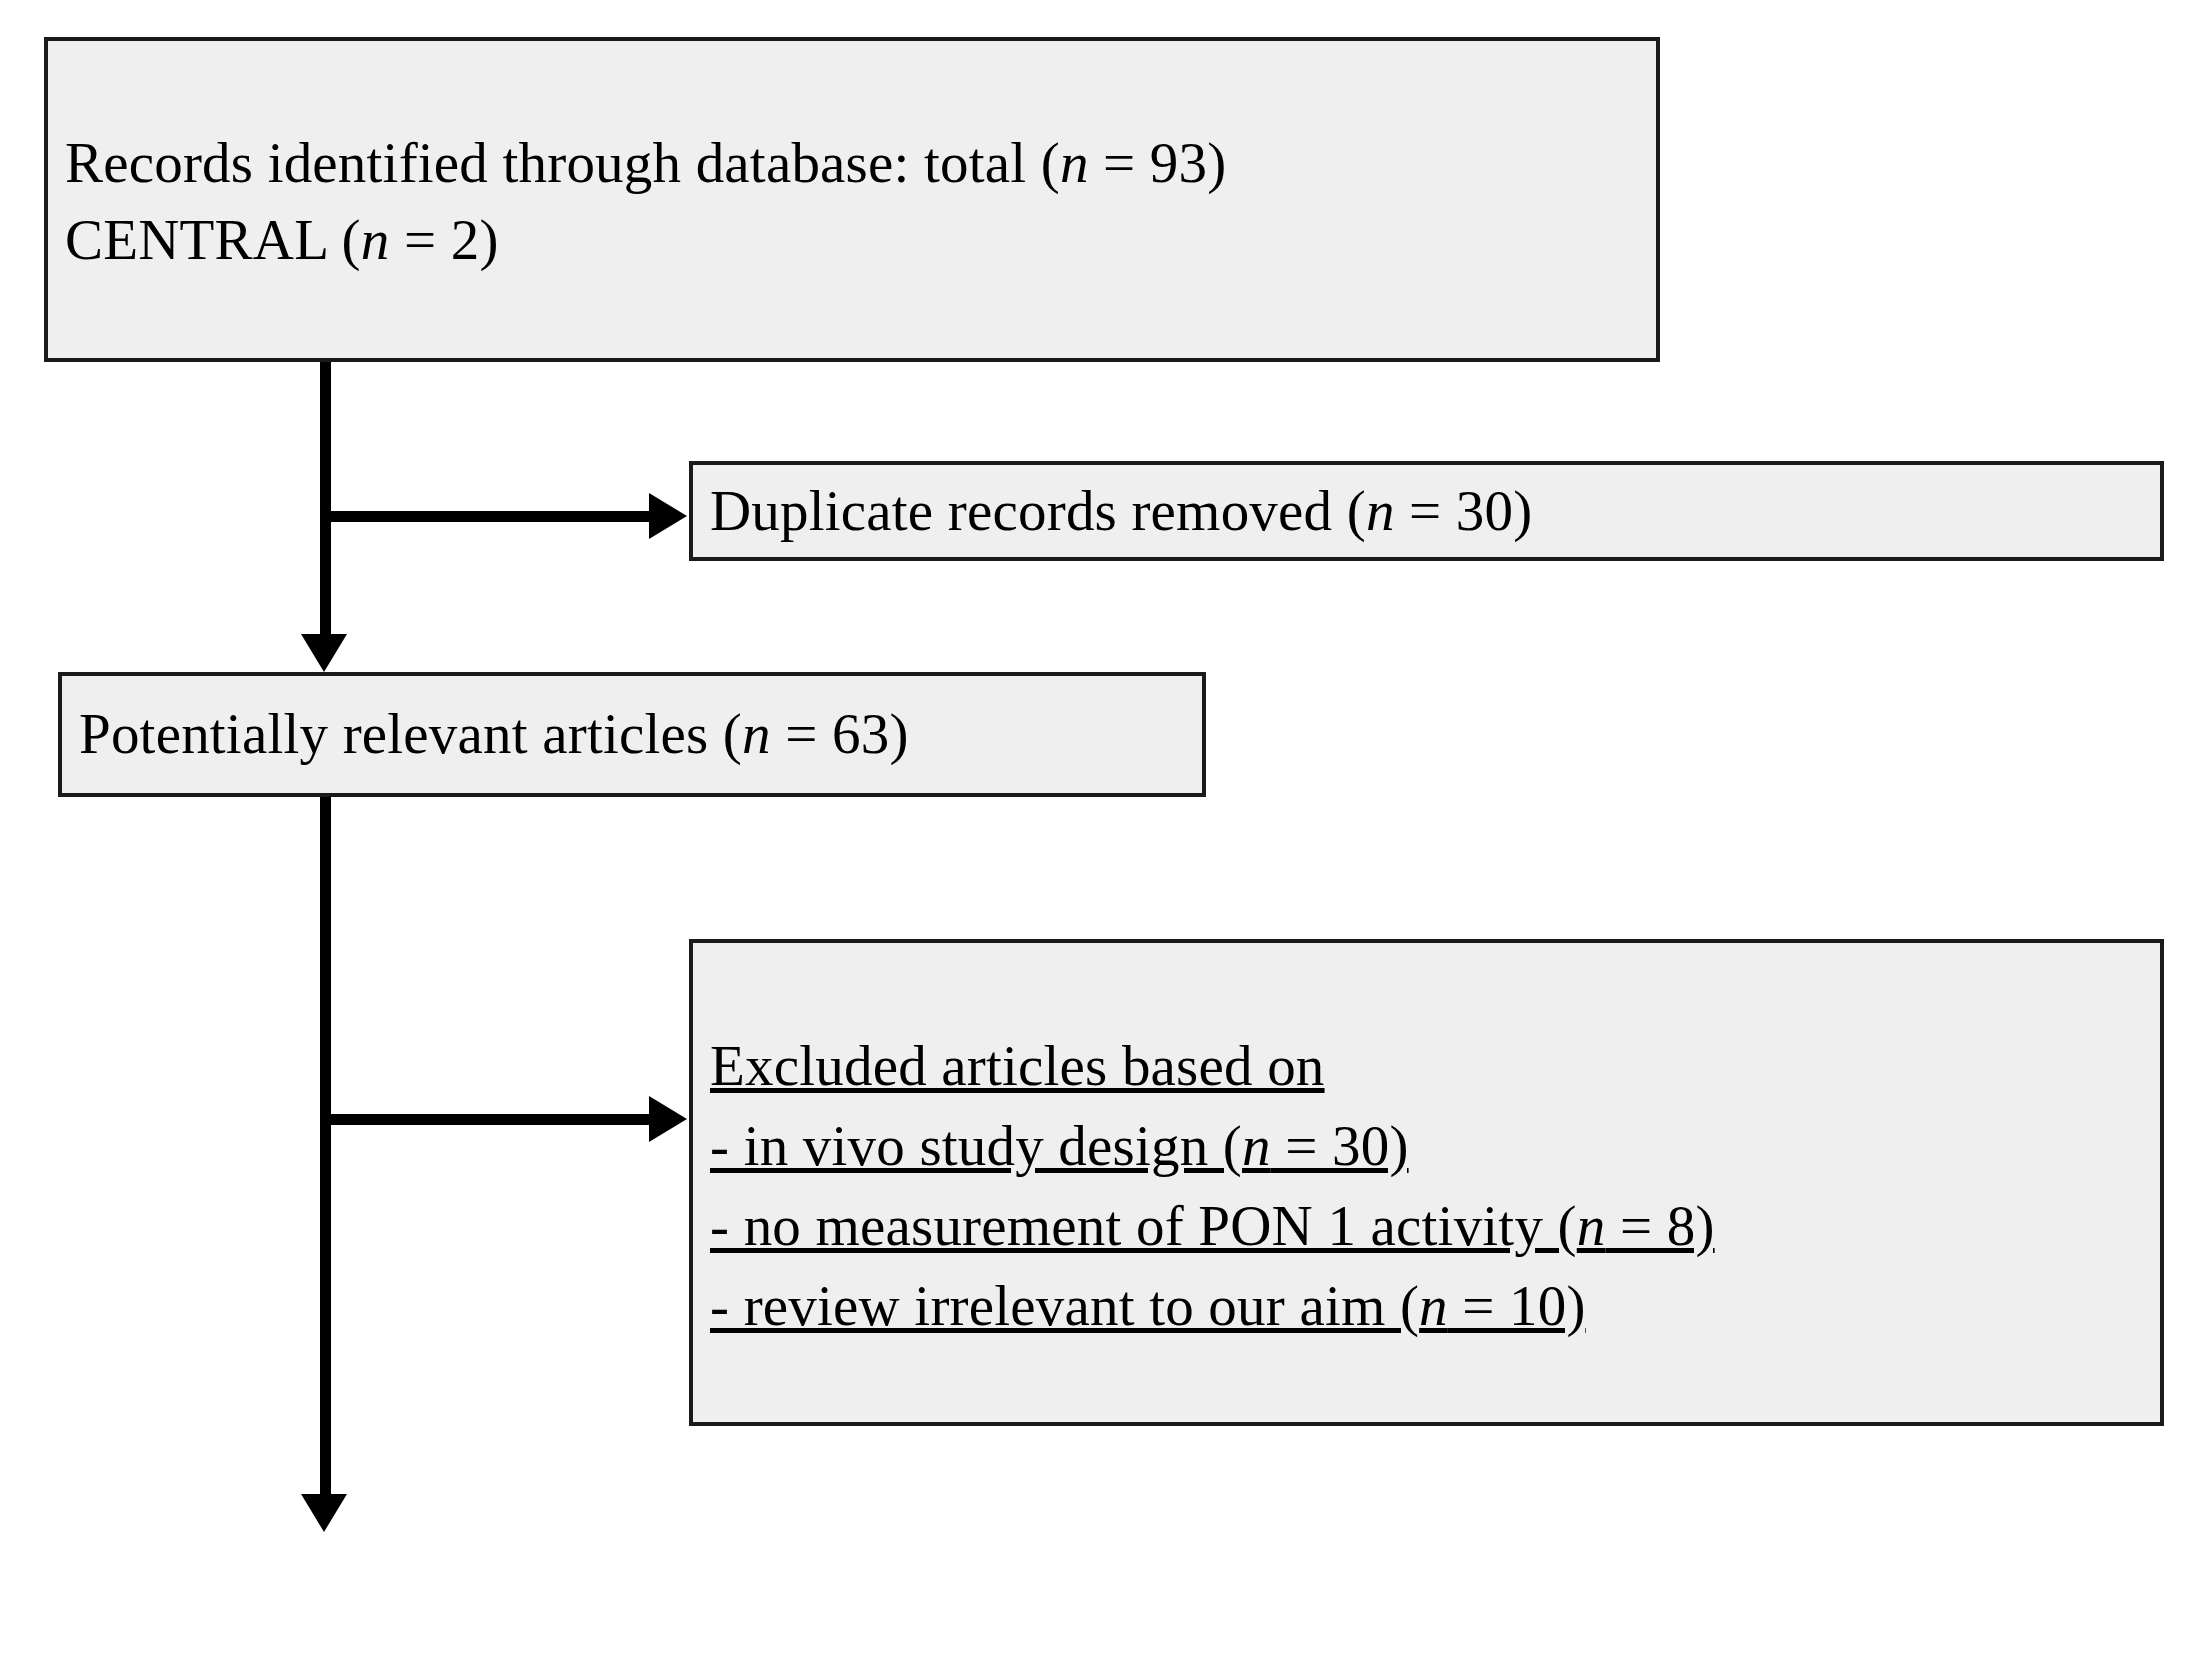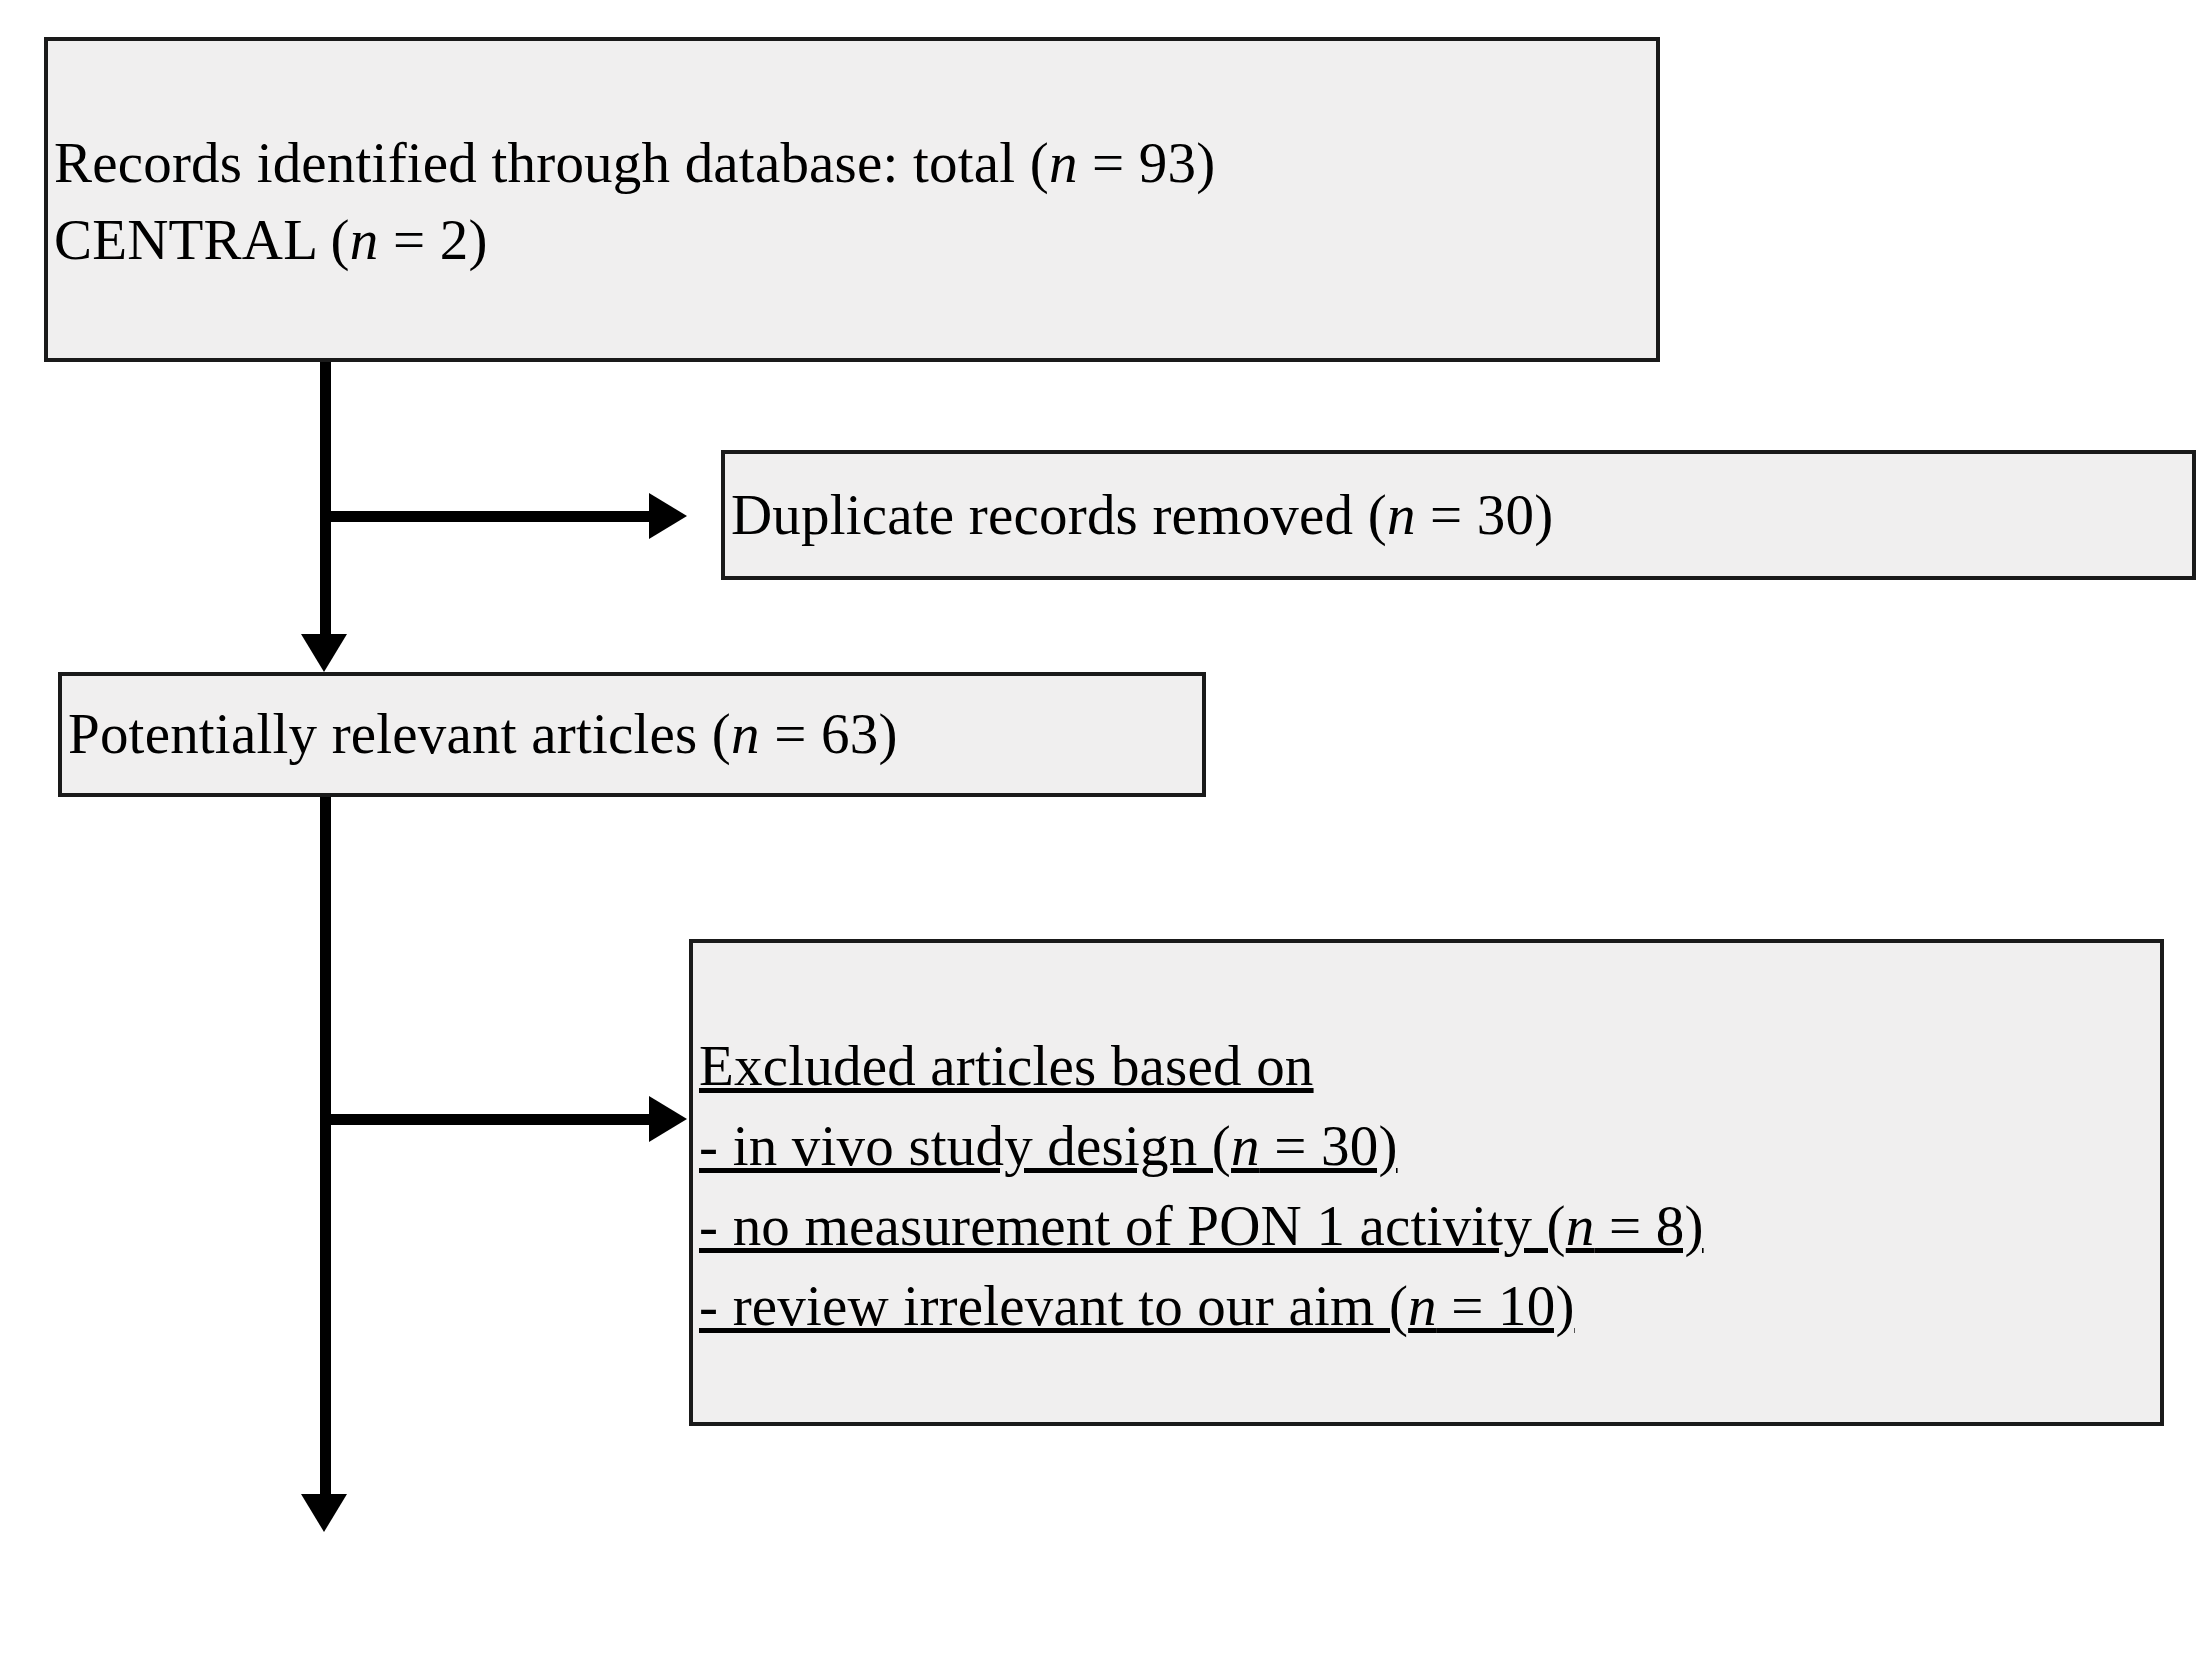--- a/index.html
+++ b/index.html
@@ -25,41 +25,40 @@
     background: #f0efef;
     border: 4.2px solid #1a1a1a;
     display: flex;
     flex-direction: column;
     justify-content: center;
   }
   .flowbox .line {
     font-size: 57px;
     line-height: 1.345;
     white-space: nowrap;
-    padding-left: 6px;
+    padding-left: 17px;
     letter-spacing: 0.2px;
   }
   .flowbox .line .n {
     font-style: italic;
   }
   
   #box-records {
     left: 44px;
     top: 37px;
     width: 1616px;
     height: 325px;
     padding-top: 5px;
   }
   
   #box-duplicates {
     left: 689px;
-    top: 450px;
+    top: 461px;
     width: 1475px;
-    height: 130px;
-    margin-left: 32px;
+    height: 100px;
   }
   
   #box-relevant {
     left: 58px;
     top: 672px;
     width: 1148px;
     height: 125px;
   }
   
   #box-excluded {

